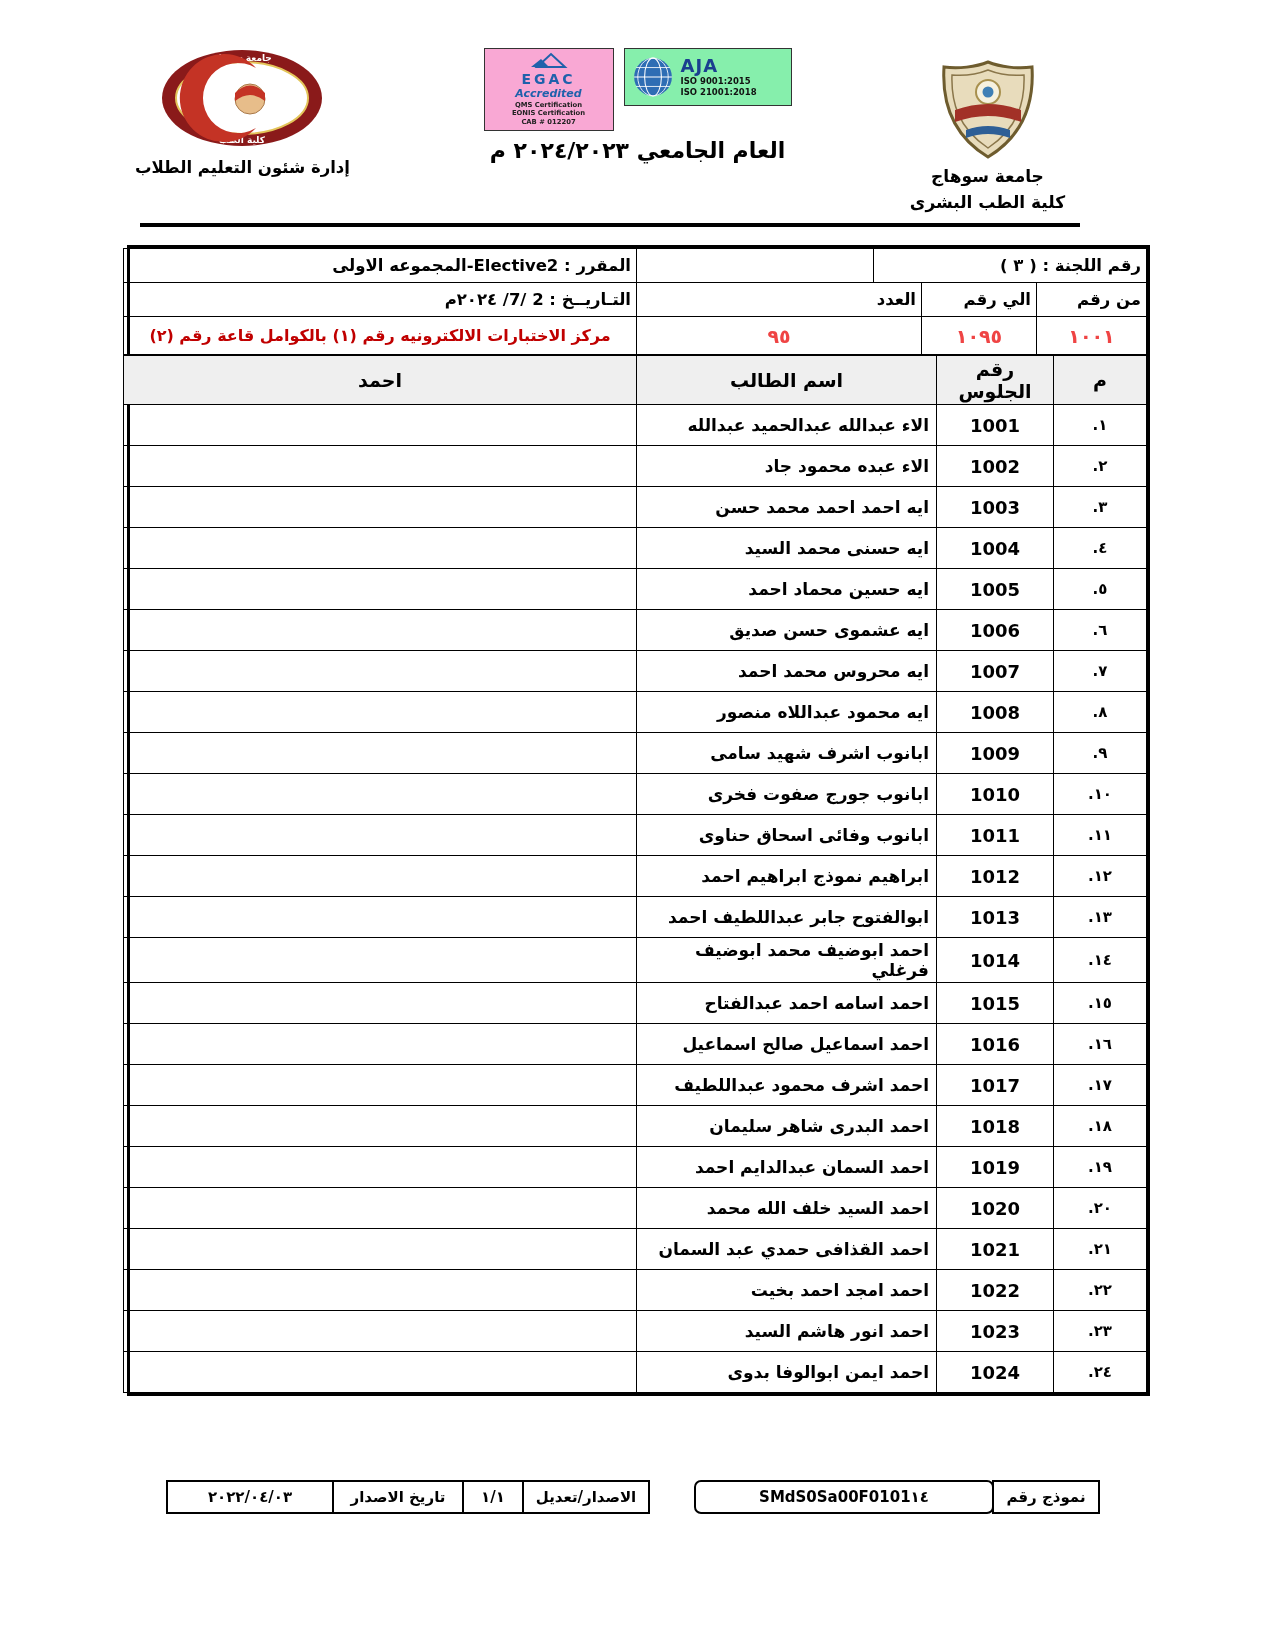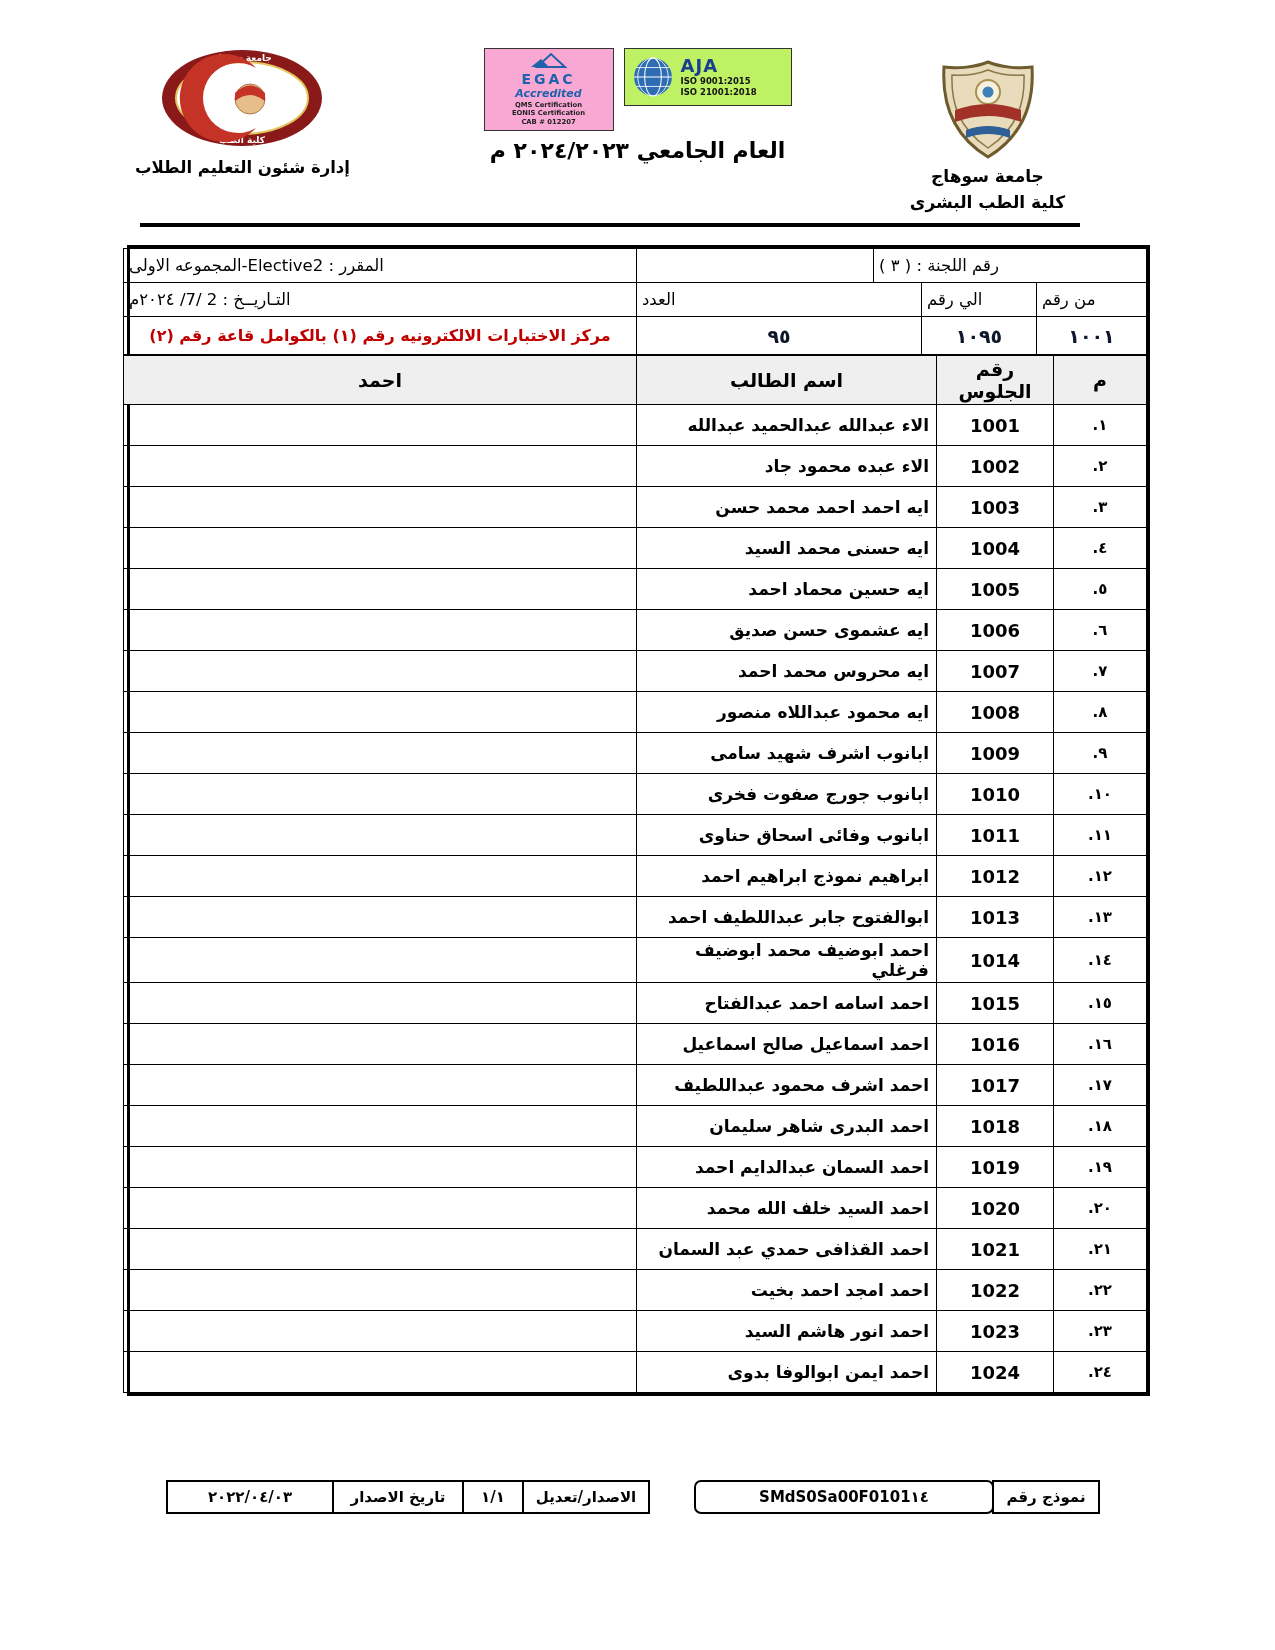--- a/index.html
+++ b/index.html
@@ -10,36 +10,36 @@
   
   .header{display:flex;align-items:flex-start;padding:48px 190px 0 100px;}
   .org-right{width:195px;text-align:center;padding-top:10px;}
   .org-line{font-weight:bold;font-size:17px;line-height:1.5;white-space:nowrap;}
   .center-block{flex:1;text-align:center;}
   .cert-row{direction:ltr;display:flex;justify-content:center;align-items:flex-start;gap:10px;}
   .egac-badge{width:124px;border:1.5px solid #333;background:#f9a8d4;text-align:center;padding:3px 2px;direction:ltr;}
   .egac-name{color:#1f61ab;font-weight:bold;font-size:14px;letter-spacing:3px;line-height:1.1;}
   .egac-acc{color:#1f61ab;font-weight:bold;font-style:italic;font-size:11px;line-height:1.2;}
   .egac-small{font-size:6.8px;font-weight:bold;color:#222;line-height:1.3;}
-  .aja-badge{width:152px;border:1.5px solid #333;background:#bef264;display:flex;direction:ltr;align-items:center;gap:7px;padding:6px 7px;}
+  .aja-badge{width:152px;border:1.5px solid #333;background:#86efac;display:flex;direction:ltr;align-items:center;gap:7px;padding:6px 7px;}
   .aja-name{color:#1a3f8f;font-weight:bold;font-size:18px;letter-spacing:1px;text-align:left;}
   .aja-iso{font-size:8.5px;font-weight:bold;color:#111;line-height:1.35;text-align:left;white-space:nowrap;}
   .titles .t1{font-size:21px;font-weight:bold;margin-top:8px;}
   .titles .t2{font-size:19px;font-weight:bold;margin-top:2px;}
   .titles .t3{font-size:22px;font-weight:bold;margin-top:7px;letter-spacing:1px;}
   .org-left{width:285px;text-align:center;}
   .dept{font-weight:bold;font-size:16.5px;margin-top:6px;white-space:nowrap;}
   .divider{border-bottom:4.5px solid #000;margin:8px 195px 0 140px;}
   
   .frame{margin:18px 125px 0 127px;border:3.5px solid #000;}
   table{border-collapse:collapse;width:100%;table-layout:fixed;}
   td,th{border:1.5px solid #000;padding:2px 5px;vertical-align:middle;}
   .info-row1{height:34px;} .info-row2{height:34px;} .info-row3{height:38px;}
-  .i-lbl{font-weight:normal;font-size:16.5px;text-align:left;}
-  .i-val{font-weight:bold;font-size:19px;text-align:center;color:#0f172a;}
+  .i-lbl{font-weight:bold;font-size:16.5px;text-align:right;}
+  .i-val{font-weight:bold;font-size:19px;text-align:center;color:#ef4444;}
   .i-loc{font-weight:bold;font-size:16px;text-align:center;color:#c00000;}
   .head-row{height:43px;background:#efefef;}
   .head-row th{font-weight:bold;font-size:19px;text-align:center;}
   .data-row{height:41px;}
   .cell-index{text-align:center;font-weight:bold;font-size:15px;}
   .cell-seat{text-align:center;font-weight:bold;font-size:18px;}
   .cell-name{text-align:right;font-weight:bold;font-size:17px;padding-right:7px;}
   
   .footer{position:absolute;bottom:136px;right:175px;display:flex;align-items:stretch;}
   .fbox{border:2px solid #000;font-weight:bold;font-size:15px;display:flex;align-items:center;justify-content:center;height:34px;padding:0 8px;margin-left:-2px;box-sizing:border-box;white-space:nowrap;}

